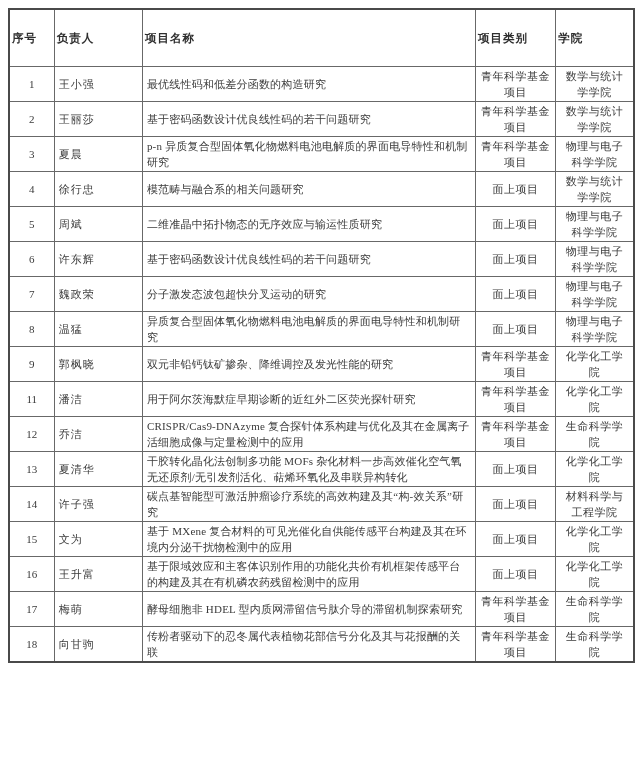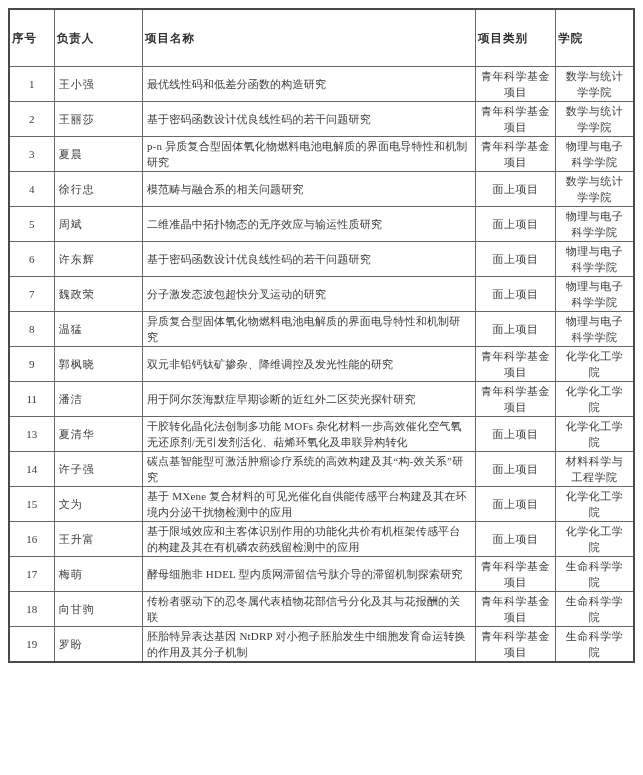--- a/index.html
+++ b/index.html
@@ -136,20 +136,27 @@
           <td class="col-college">化学化工学院</td>
         </tr>
         <tr>
           <td class="col-index">11</td>
           <td class="col-leader">潘洁</td>
           <td class="col-title">用于阿尔茨海默症早期诊断的近红外二区荧光探针研究</td>
           <td class="col-category">青年科学基金项目</td>
           <td class="col-college">化学化工学院</td>
         </tr>
         <tr>
+          <td class="col-index">12</td>
+          <td class="col-leader">乔洁</td>
+          <td class="col-title">CRISPR/Cas9-DNAzyme 复合探针体系构建与优化及其在金属离子活细胞成像与定量检测中的应用</td>
+          <td class="col-category">青年科学基金项目</td>
+          <td class="col-college">生命科学学院</td>
+        </tr>
+        <tr>
           <td class="col-index">13</td>
           <td class="col-leader">夏清华</td>
           <td class="col-title">干胶转化晶化法创制多功能 MOFs 杂化材料一步高效催化空气氧无还原剂/无引发剂活化、萜烯环氧化及串联异构转化</td>
           <td class="col-category">面上项目</td>
           <td class="col-college">化学化工学院</td>
         </tr>
         <tr>
           <td class="col-index">14</td>
           <td class="col-leader">许子强</td>
           <td class="col-title">碳点基智能型可激活肿瘤诊疗系统的高效构建及其“构-效关系”研究</td>
@@ -177,22 +184,15 @@
           <td class="col-category">青年科学基金项目</td>
           <td class="col-college">生命科学学院</td>
         </tr>
         <tr>
           <td class="col-index">18</td>
           <td class="col-leader">向甘驹</td>
           <td class="col-title">传粉者驱动下的忍冬属代表植物花部信号分化及其与花报酬的关联</td>
           <td class="col-category">青年科学基金项目</td>
           <td class="col-college">生命科学学院</td>
         </tr>
-        <tr>
-          <td class="col-index">19</td>
-          <td class="col-leader">罗盼</td>
-          <td class="col-title">胚胎特异表达基因 NtDRP 对小孢子胚胎发生中细胞发育命运转换的作用及其分子机制</td>
-          <td class="col-category">青年科学基金项目</td>
-          <td class="col-college">生命科学学院</td>
-        </tr>
       </tbody>
   </table>
 </div>
 
 </body></html>

